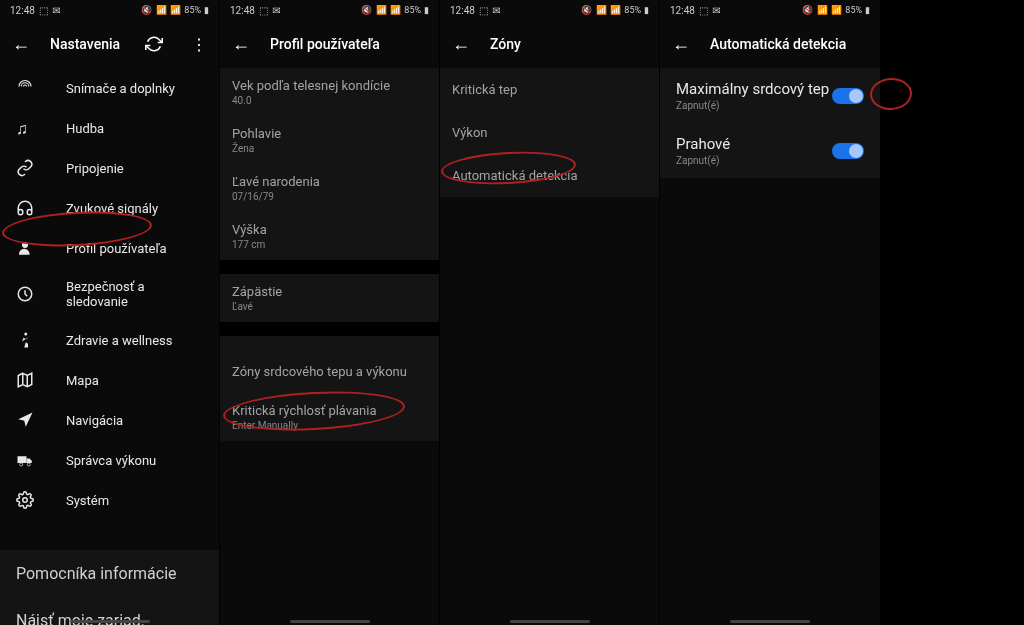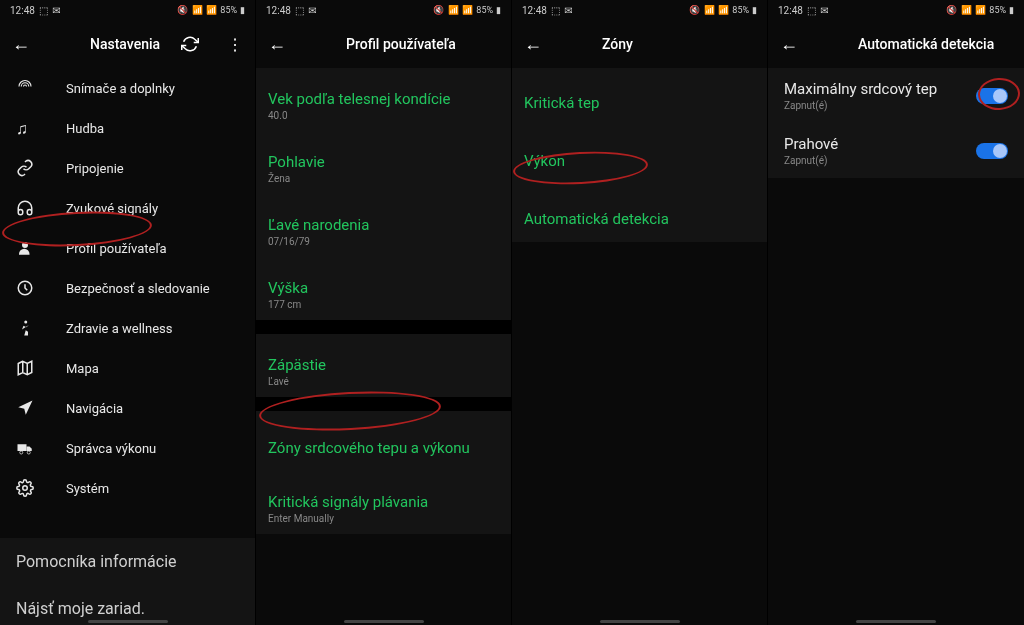--- a/index.html
+++ b/index.html
@@ -6,21 +6,21 @@
   body {
     background: #000;
     color: #e8e8e8;
     font-family: -apple-system, BlinkMacSystemFont, "Segoe UI", Roboto, sans-serif;
     width: 1024px;
     height: 625px;
     overflow: hidden;
     display: flex;
   }
   .panel {
-    width: 256px;
+    width: 220px;
     height: 625px;
     background: #0a0a0a;
     position: relative;
     border-right: 1px solid #000;
   }
   .status-bar {
     height: 20px;
     display: flex;
     justify-content: space-between;
     align-items: center;
@@ -31,39 +31,39 @@
   .status-left { display: flex; gap: 4px; align-items: center; }
   .status-right { display: flex; gap: 3px; align-items: center; font-size: 9px; }
   .app-bar {
     height: 48px;
     display: flex;
     align-items: center;
     padding: 0 12px;
     gap: 20px;
   }
   .back-btn { color: #fff; font-size: 18px; cursor: pointer; }
-  .app-title { font-size: 14px; font-weight: 500; flex: 1; color: #fff; margin-left: 40px; }
+  .app-title { font-size: 14px; font-weight: 500; flex: 1; color: #fff; }
   .refresh-btn, .more-btn { color: #fff; cursor: pointer; }
   .content { overflow-y: auto; }
   .section-dark { background: #141414; }
   .list-item {
     display: flex;
     align-items: center;
     padding: 11px 16px;
     gap: 32px;
     cursor: pointer;
     min-height: 38px;
   }
   .list-item .icon { width: 18px; height: 18px; color: #e8e8e8; flex-shrink: 0; }
   .list-item .label { font-size: 13px; color: #e8e8e8; }
   .detail-item {
     padding: 10px 16px 10px 12px;
     cursor: pointer;
   }
-  .detail-title { font-size: 15px; color: #22c55e; margin-top: 12px; }
+  .detail-title { font-size: 13px; color: #a3a3a3; }
   .detail-sub { font-size: 10px; color: #888; margin-top: 2px; }
   .section-gap { height: 14px; background: #000; }
   .footer-item {
     padding: 14px 16px;
     font-size: 16px;
     color: #d0d0d0;
     cursor: pointer;
   }
   .toggle-row {
     display: flex;
@@ -268,25 +268,25 @@
     <div class="detail-item">
       <div class="detail-title">Výška</div>
       <div class="detail-sub">177 cm</div>
     </div>
     <div class="section-gap"></div>
     <div class="detail-item">
       <div class="detail-title">Zápästie</div>
       <div class="detail-sub">Ľavé</div>
     </div>
     <div class="section-gap"></div>
-    <div class="detail-item" style="padding-top:16px;padding-bottom:14px;">
+    <div class="detail-item" style="padding-top:28px;padding-bottom:14px;">
       <div class="detail-title">Zóny srdcového tepu a výkonu</div>
     </div>
     <div class="detail-item">
-      <div class="detail-title">Kritická signály plávania</div>
+      <div class="detail-title">Kritická rýchlosť plávania</div>
       <div class="detail-sub">Enter Manually</div>
     </div>
   </div>
   <div class="annot-circle" style="top:392px;left:3px;width:182px;height:38px;"></div>
   <div class="scroll-bar-hint"></div>
 </div>
 
 <div class="panel">
   <div class="status-bar">
     <div class="status-left">

